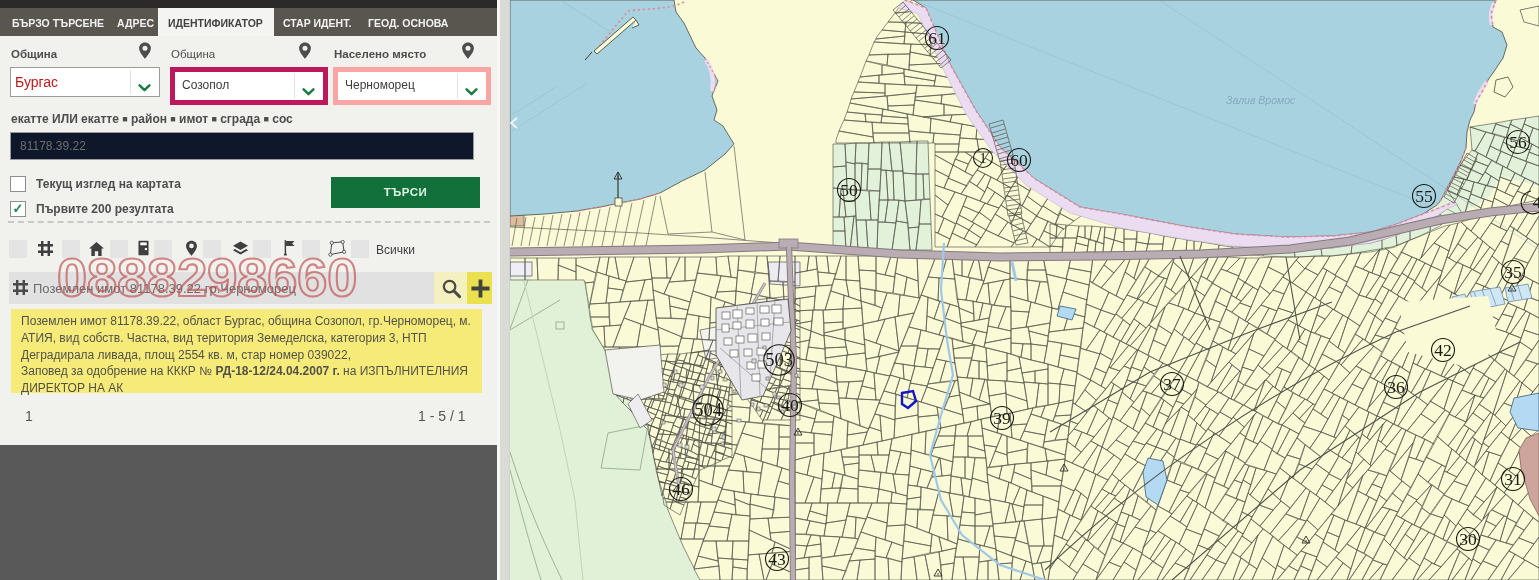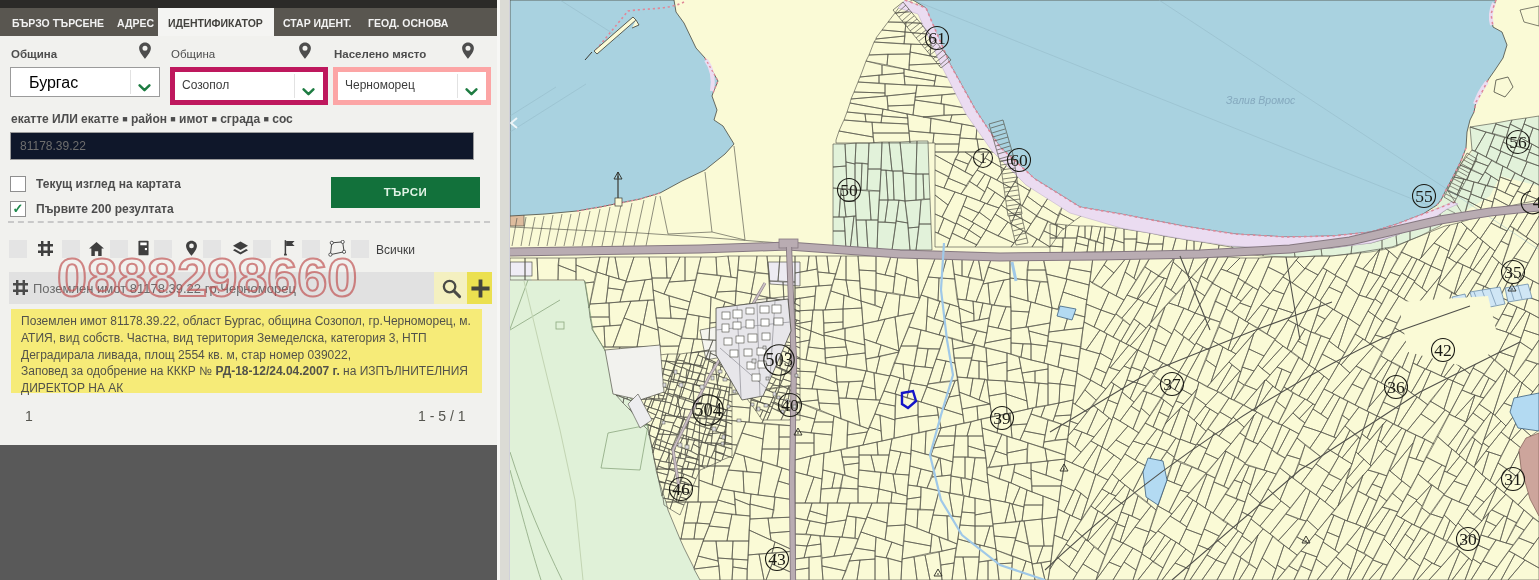--- a/index.html
+++ b/index.html
@@ -189,21 +189,21 @@
 <div style="position:absolute;left:0;top:36px;width:497px;height:409px;background:#F1F1EE"></div>
 <div style="position:absolute;left:0;top:445px;width:497px;height:135px;background:#595959"></div>
 <div style="position:absolute;left:497px;top:0;width:3px;height:580px;background:#F7F7F5"></div>
 <div style="position:absolute;left:500px;top:0;width:9px;height:580px;background:#DBDBD5"></div>
 <div style="position:absolute;left:509px;top:0;width:1px;height:580px;background:#D0D0DA"></div>
 <div style="position:absolute;left:11px;top:48px;font-size:11.5px;font-weight:bold;color:#4D4D4D">Община</div>
 <div style="position:absolute;left:138px;top:42px"><svg width="14" height="18" viewBox="0 0 15 19">
       <path d="M7.5 0.5 C3.9 0.5 1.2 3.2 1.2 6.6 C1.2 11 7.5 18 7.5 18 C7.5 18 13.8 11 13.8 6.6 C13.8 3.2 11.1 0.5 7.5 0.5 Z M7.5 9.2 A2.7 2.7 0 1 1 7.5 3.8 A2.7 2.7 0 0 1 7.5 9.2 Z" fill="#4D4D4D"></path>
     </svg></div>
 <div style="position:absolute;left:10px;top:67px;width:148px;height:28px;background:#FFF;border:1px solid #9B9B9B">
-    <div style="position:absolute;left:18px;top:6px;font-size:16px;color:#000000">Бургас</div>
+    <div style="position:absolute;left:4px;top:6px;font-size:14px;color:#b91c1c">Бургас</div>
     <div style="position:absolute;right:28px;top:2px;width:1px;height:24px;background:#E2E2E2"></div>
     <div style="position:absolute;right:8px;top:10px"><svg width="13" height="8" viewBox="0 0 14 9">
         <path d="M1.5 1.5 L7 7 L12.5 1.5" fill="none" stroke="#1E7C42" stroke-width="2.8" stroke-linecap="round" stroke-linejoin="round"></path>
       </svg></div>
   </div>
 <div style="position:absolute;left:171px;top:48px;font-size:11.5px;font-weight:normal;color:#4D4D4D">Община</div>
 <div style="position:absolute;left:298px;top:42px"><svg width="14" height="18" viewBox="0 0 15 19">
       <path d="M7.5 0.5 C3.9 0.5 1.2 3.2 1.2 6.6 C1.2 11 7.5 18 7.5 18 C7.5 18 13.8 11 13.8 6.6 C13.8 3.2 11.1 0.5 7.5 0.5 Z M7.5 9.2 A2.7 2.7 0 1 1 7.5 3.8 A2.7 2.7 0 0 1 7.5 9.2 Z" fill="#4D4D4D"></path>
     </svg></div>
 <div style="position:absolute;left:170px;top:67px;width:148px;height:28px;background:#FFF;border:5px solid #be185d">

